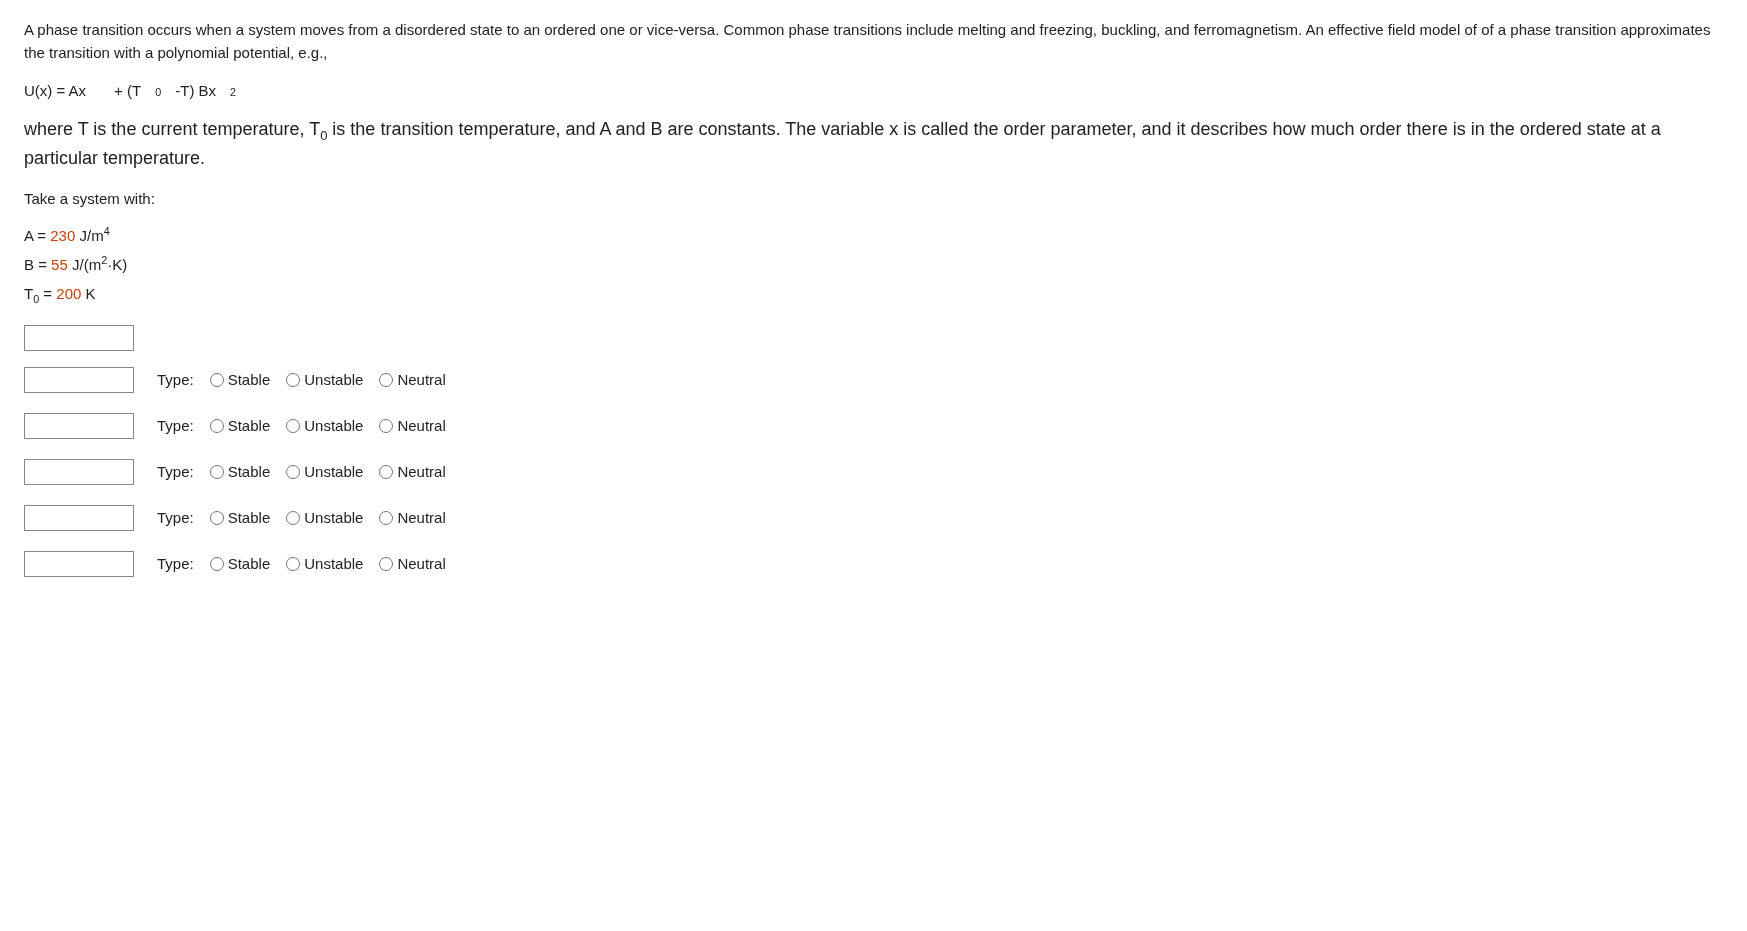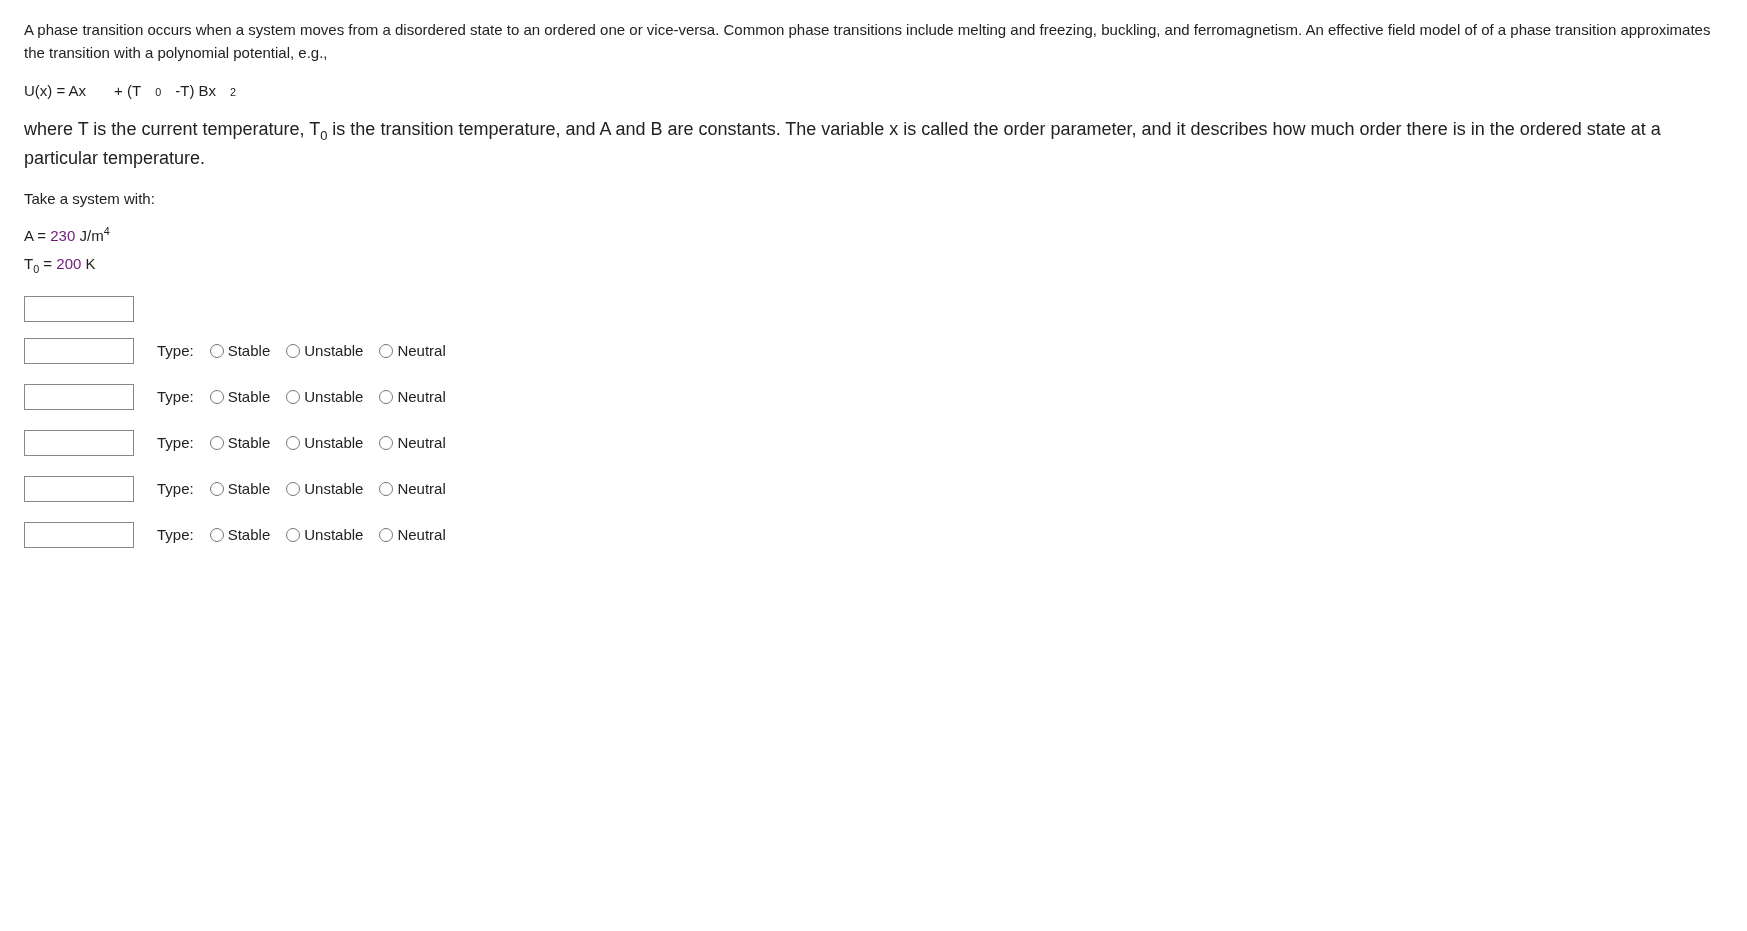--- a/index.html
+++ b/index.html
@@ -54,21 +54,21 @@
       font-size: 15px;
     }
 
     .constants-block {
       margin-bottom: 16px;
       font-size: 15px;
       line-height: 1.9;
     }
 
     .red-val {
-      color: #701a75;
+      color: #c2410c;
       font-weight: normal;
     }
 
     .part-a {
       margin-bottom: 16px;
     }
 
     .part-a-label {
       margin-bottom: 6px;
       font-size: 15px;
@@ -164,20 +164,23 @@
   <span>where T is the current temperature, T</span><sub>0</sub><span> is the transition temperature, and A and B are constants. The variable x is called the order parameter, and it describes how much order there is in the ordered state at a particular temperature.</span>
 </p>
 
 <p class="take-system">Take a system with:</p>
 
 <div class="constants-block">
   <div>
     <span>A = </span><span class="red-val">230</span><span> J/m</span><sup>4</sup>
   </div>
   <div>
+    <span>B = </span><span class="red-val">55</span><span> J/(m</span><sup>2</sup><span>·K)</span>
+  </div>
+  <div>
     <span>T</span><sub>0</sub><span> = </span><span class="red-val">200</span><span> K</span>
   </div>
 </div>
 
 <div class="part-a">
   <input type="text" placeholder="" aria-label="Maximum number of critical points" style="">
 </div>
 
 <div class="part-b">
 

